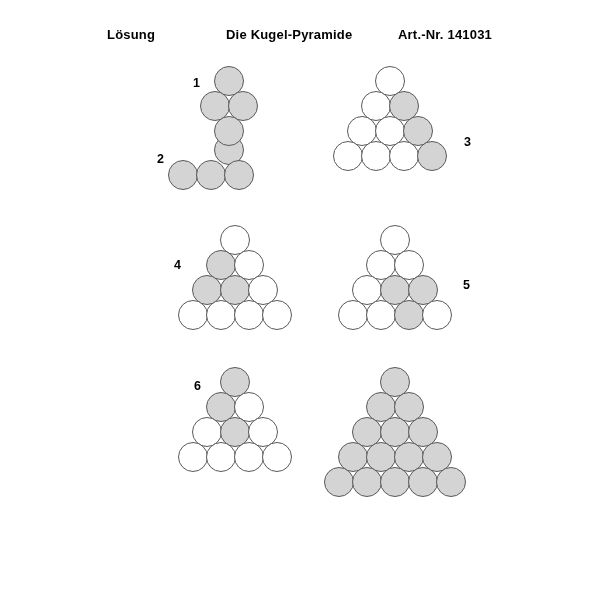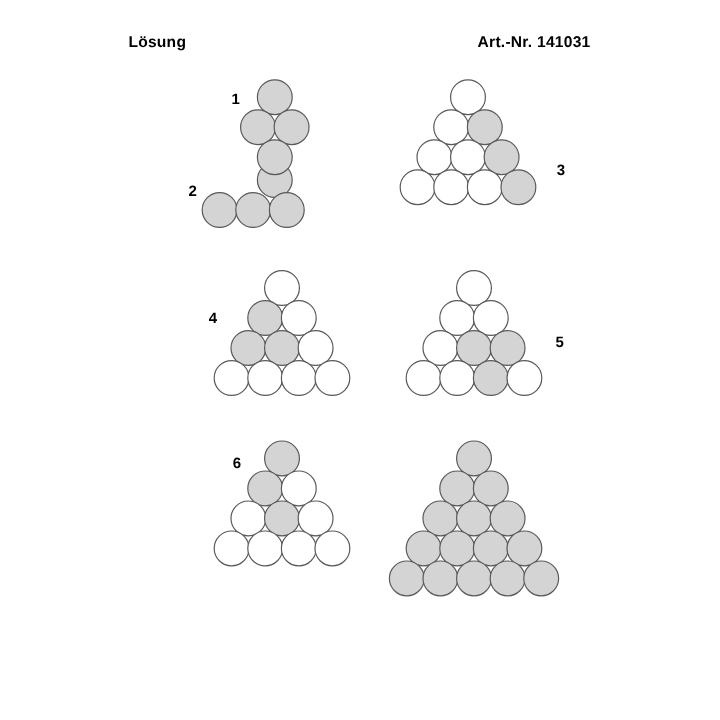--- a/index.html
+++ b/index.html
@@ -52,20 +52,21 @@
     color: #000000;
     white-space: nowrap;
   }
 </style>
 </head>
 <body>
 
 <div id="sheet">
 
   <div class="hdr hdr-left">Lösung</div>
+  <div class="hdr hdr-mid">Die Kugel-Pyramide</div>
   <div class="hdr hdr-right">Art.-Nr. 141031</div>
 
   <div id="pieces-layer">
       <div class="glabel" style="left: 193px; top: 76px;">1</div>
       <div class="group" style="left: 200px; top: 66px; width: 1px; height: 1px;">
         <div class="ball shade" style="left: 14px; top: 0px; width: 30px; height: 30px; z-index: 100;"></div>
         <div class="ball shade" style="left: 0px; top: 25px; width: 30px; height: 30px; z-index: 125;"></div>
         <div class="ball shade" style="left: 28px; top: 25px; width: 30px; height: 30px; z-index: 125;"></div>
         <div class="ball shade" style="left: 14px; top: 50px; width: 30px; height: 30px; z-index: 150;"></div>
       </div>

